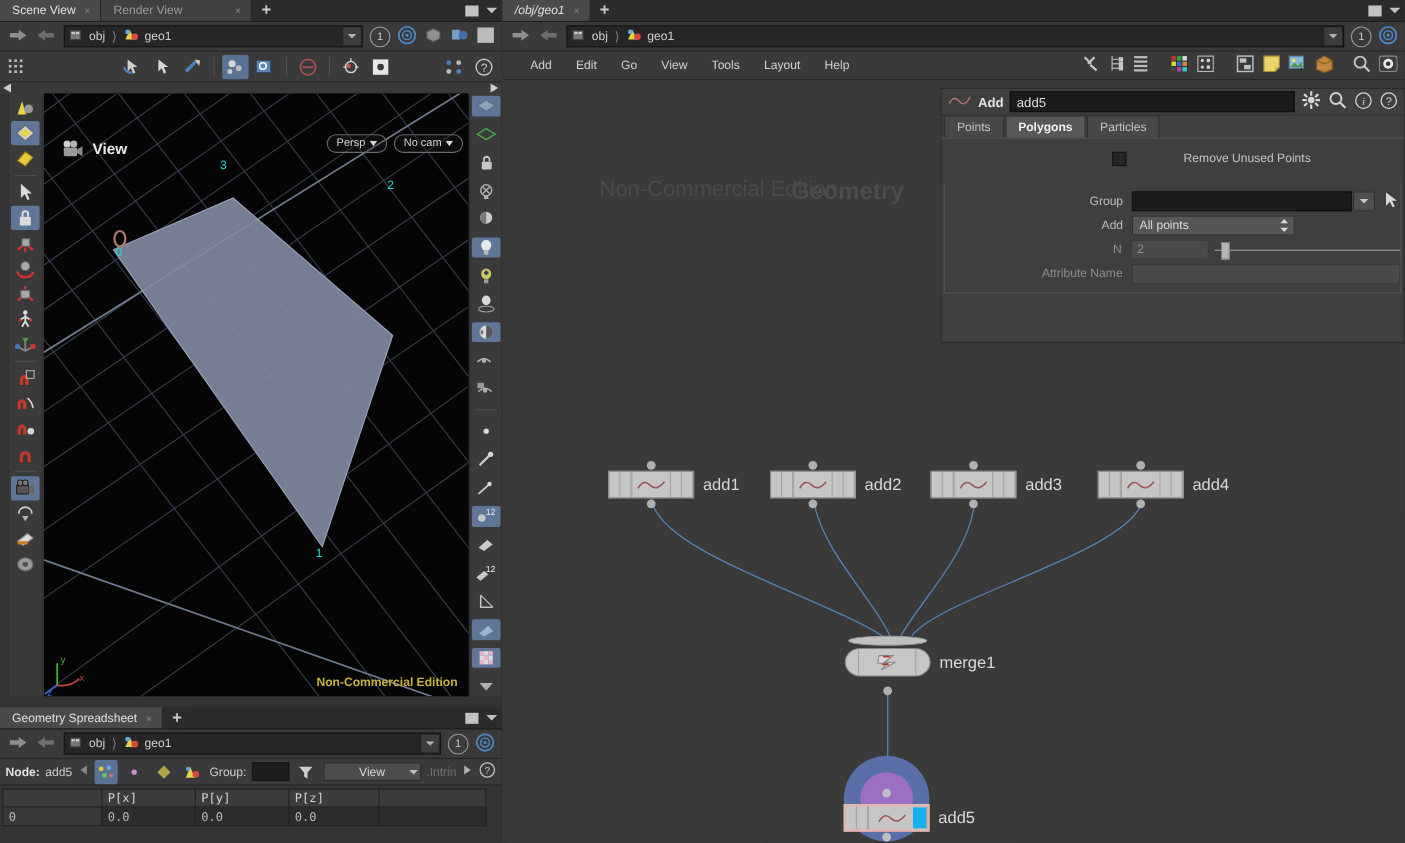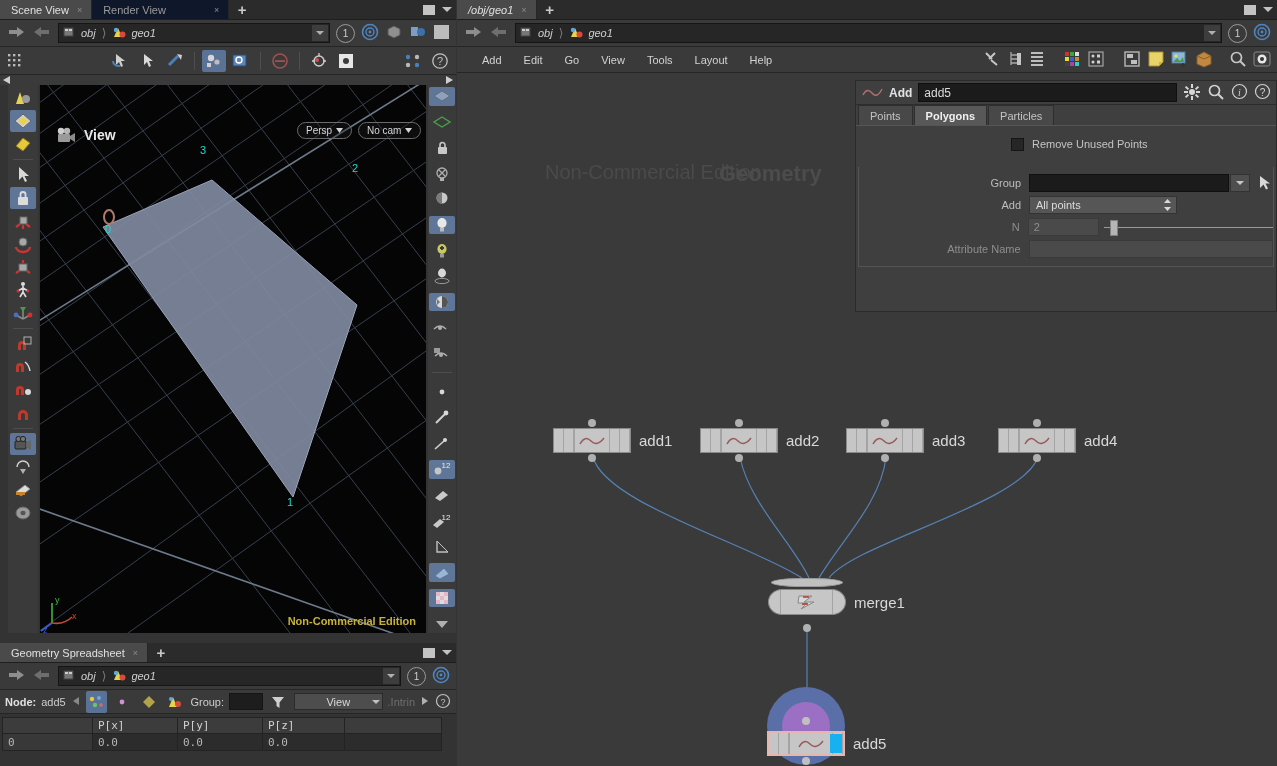--- a/index.html
+++ b/index.html
@@ -23,21 +23,21 @@
     display: flex; align-items: stretch; position: relative;
   }
   .tab {
     display: flex; align-items: center; gap: 8px;
     padding: 0 9px 0 11px;
     font-size: 11px; color: #b4b4b4;
     background: #3a3a3a;
     border-right: 1px solid #262626;
   }
   .tab.active { background: #4a4a4a; color: #e0e0e0; }
-  .tab.inactive { background: #0f172a; color: #9a9a9a; gap: 48px; }
+  .tab.inactive { background: #404040; color: #9a9a9a; gap: 48px; }
   .tab .x { font-size: 9px; color: #8a8a8a; }
   .tab-plus {
     display: flex; align-items: center; justify-content: center;
     width: 26px; color: #c9c9c9; font-size: 15px; font-weight: bold;
     background: #2b2b2b;
   }
   .tabbar-right {
     position: absolute; right: 4px; top: 0; bottom: 0;
     display: flex; align-items: center; gap: 7px;
   }
@@ -55,21 +55,21 @@
   .pathfield {
     flex: 1; height: 20px; background: #262626;
     border: 1px solid #151515;
     display: flex; align-items: center; gap: 4px; padding: 0 4px;
     position: relative;
   }
   .pathfield .dd {
     position: absolute; right: 1px; top: 1px; bottom: 1px; width: 16px;
     background: #3d3d3d; display: flex; align-items: center; justify-content: center;
   }
-  .crumb { display: flex; align-items: center; gap: 4px; color: #cfcfcf; font-size: 11px; font-style: italic; }
+  .crumb { display: flex; align-items: center; gap: 4px; color: #cfcfcf; font-size: 11px; }
   .crumb-sep { color: #7d7d7d; font-size: 12px; padding: 0 2px; }
   .circle-num {
     width: 19px; height: 19px; border-radius: 50%;
     border: 1px solid #9a9a9a; color: #cfcfcf;
     display: flex; align-items: center; justify-content: center;
     font-size: 10px;
   }
 
   
   #sceneview { left: 0; top: 0; width: 456px; height: 643px; background: #333; }
@@ -1232,21 +1232,21 @@
   <div class="pp-tabs">
     <div class="pp-tab">Points</div>
     <div class="pp-tab active">Polygons</div>
     <div class="pp-tab">Particles</div>
   </div>
 
   <div style="padding-top:7px;">
     <div class="pp-row">
       <div style="width:155px;"></div>
       <div class="checkbox"></div>
-      <div style="padding-left:8px; font-size:11px; color:#c4c4c4;">Remove Unused Points</div>
+      <div style="padding-left:8px; font-size:11px; color:#c4c4c4;margin-left:44px;">Remove Unused Points</div>
     </div>
 
 
     <div style="border:1px solid #555; border-top:none; margin:12px 2px; padding:5px 0 6px 0;">
       <div class="pp-row">
         <div class="pp-label">Group</div>
         <div class="pp-input" style="width:200px; position:relative;">
           <span></span>
           <span style="position:absolute; right:-22px; top:-1px; width:20px; height:18px; background:#4f4f4f; border:1px solid #333; display:flex; align-items:center; justify-content:center;">
             <svg width="8" height="6" viewBox="0 0 8 6">

